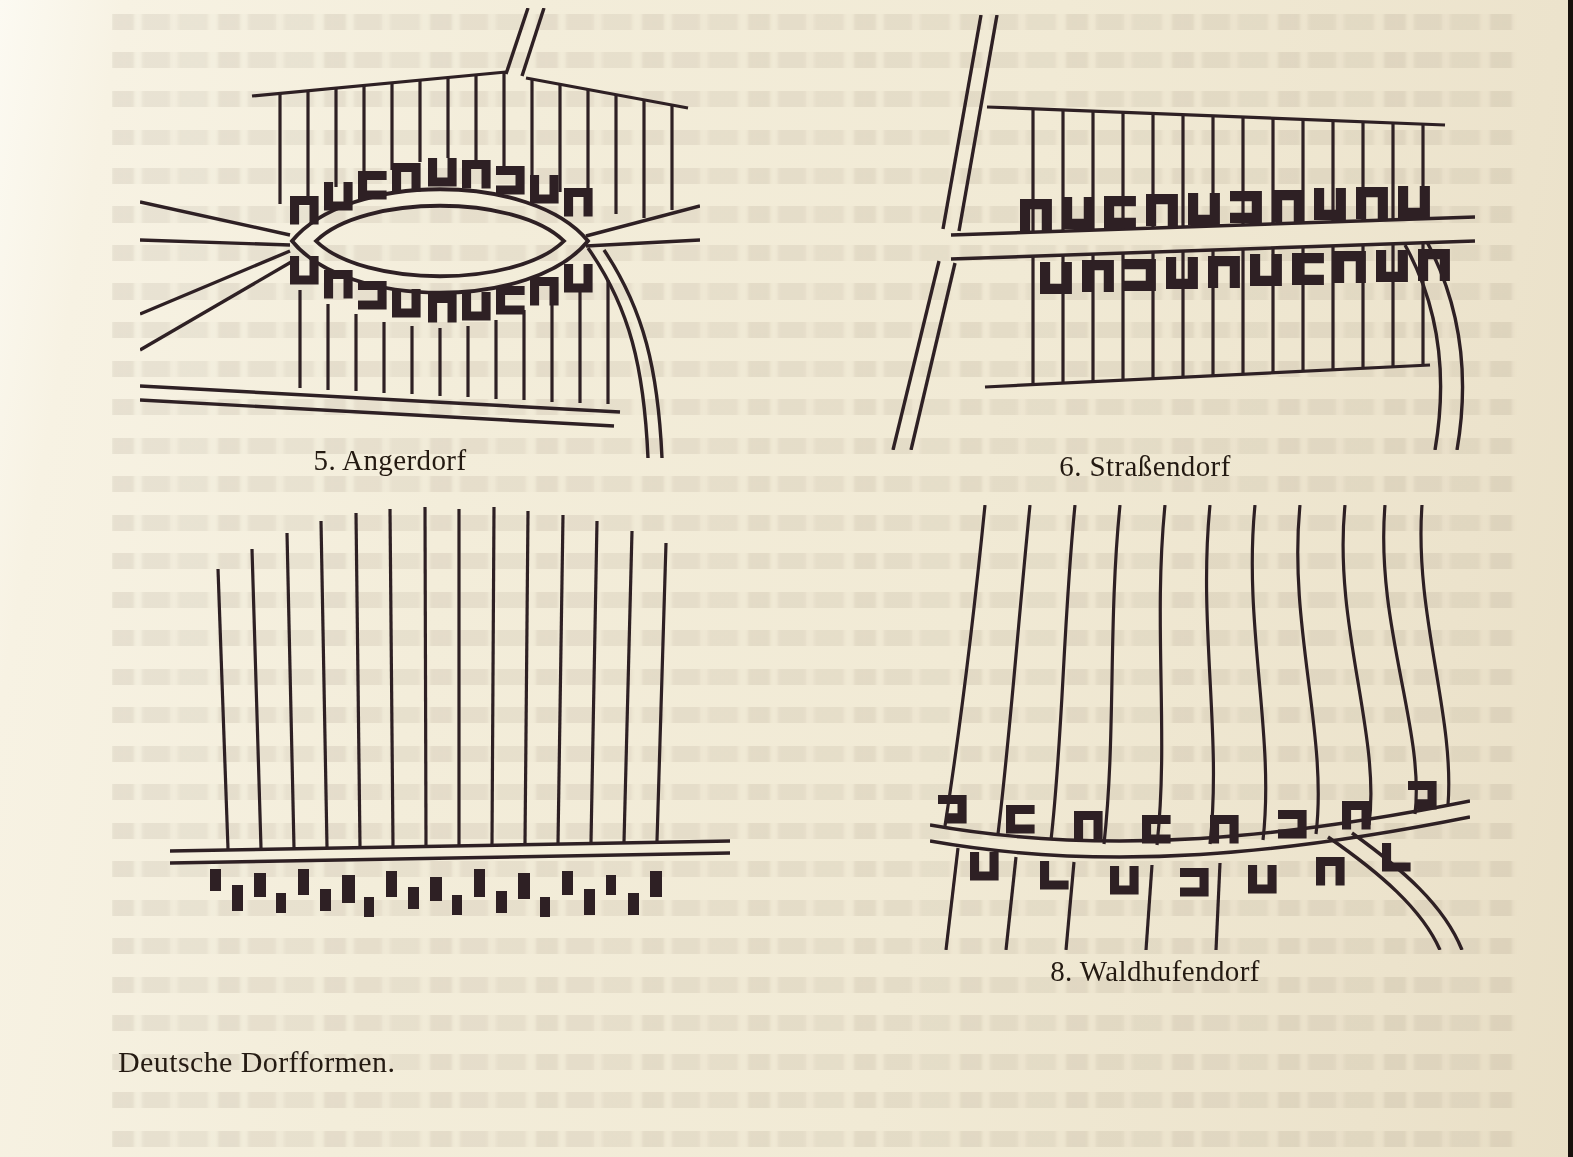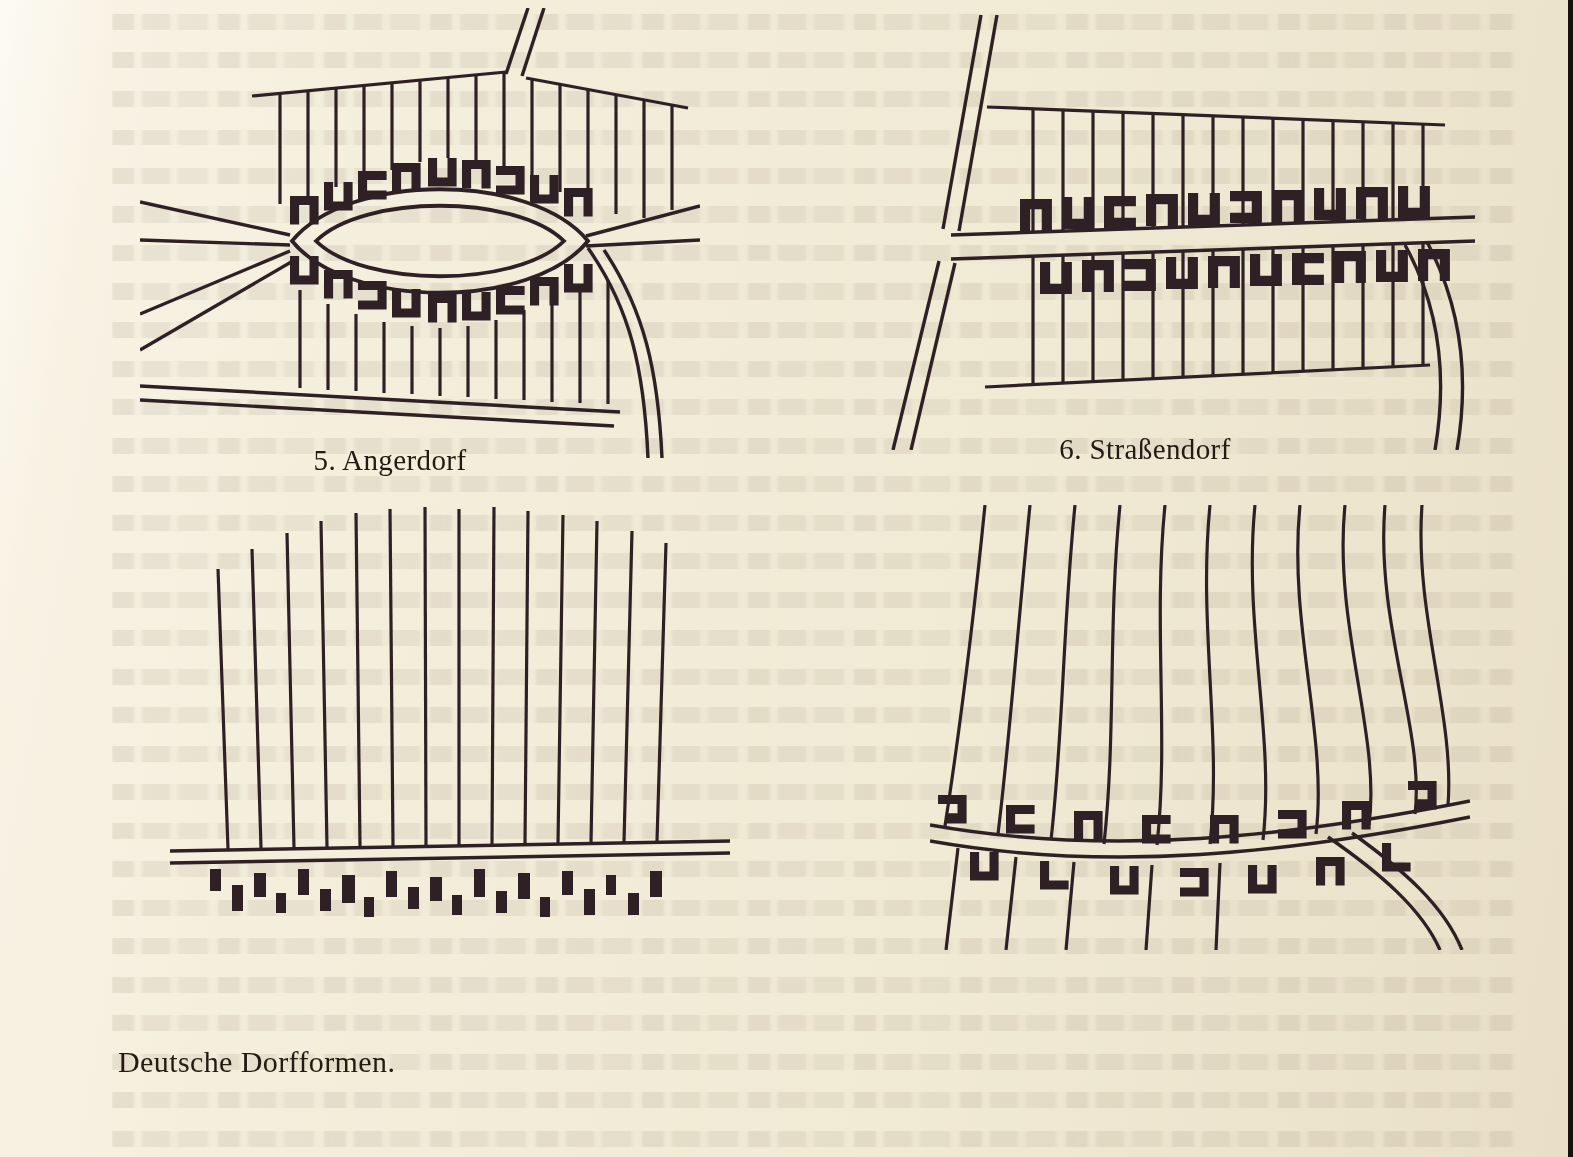--- a/index.html
+++ b/index.html
@@ -197,21 +197,21 @@
       <use href="#h-d" transform="translate(239,244) scale(1.45)"></use>
       <use href="#h-u" transform="translate(281,242) scale(1.45)"></use>
       <use href="#h-n" transform="translate(323,241) scale(1.45)"></use>
       <use href="#h-u" transform="translate(365,239) scale(1.45)"></use>
       <use href="#h-c" transform="translate(407,238) scale(1.45)"></use>
       <use href="#h-n" transform="translate(449,236) scale(1.45)"></use>
       <use href="#h-u" transform="translate(491,235) scale(1.45)"></use>
       <use href="#h-n" transform="translate(533,234) scale(1.45)"></use>
     </g>
   </svg>
-  <div class="fig-label" style="left:885px; top:433px; width:520px">6. Straßendorf</div>
+  <div class="fig-label" style="left:885px; top:450px; width:520px">6. Straßendorf</div>
 
   <svg class="fig" style="left:170px; top:505px" width="560" height="440" viewBox="0 0 560 440">
     <g class="ln">
       <path d="M48,64 L58,344"></path>
         <path d="M82,44 L91,343"></path>
         <path d="M117,28 L124,343"></path>
       <path d="M151,16 L157,342"></path>
         <path d="M186,8 L190,342"></path>
         <path d="M220,4 L223,341"></path>
       <path d="M255,2 L256,340"></path>
@@ -288,17 +288,18 @@
       <use href="#h-g" transform="translate(478,276) scale(1.3)"></use>
       <use href="#h-u" transform="translate(40,347) scale(1.3)"></use>
       <use href="#h-l" transform="translate(110,356) scale(1.3)"></use>
       <use href="#h-u" transform="translate(180,361) scale(1.3)"></use>
       <use href="#h-d" transform="translate(250,363) scale(1.3)"></use>
       <use href="#h-u" transform="translate(318,360) scale(1.3)"></use>
       <use href="#h-n" transform="translate(386,352) scale(1.3)"></use>
       <use href="#h-l" transform="translate(452,338) scale(1.3)"></use>
     </g>
   </svg>
+  <div class="fig-label" style="left:905px; top:955px; width:500px">8. Waldhufendorf</div>
 
   <div class="caption">Deutsche Dorfformen.</div>
 
   <div class="edge-right"></div>
 </div>
 
 </body></html>

